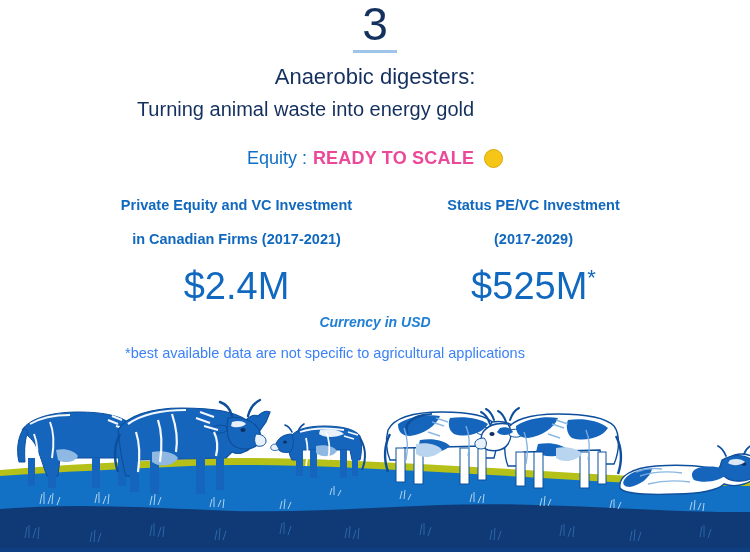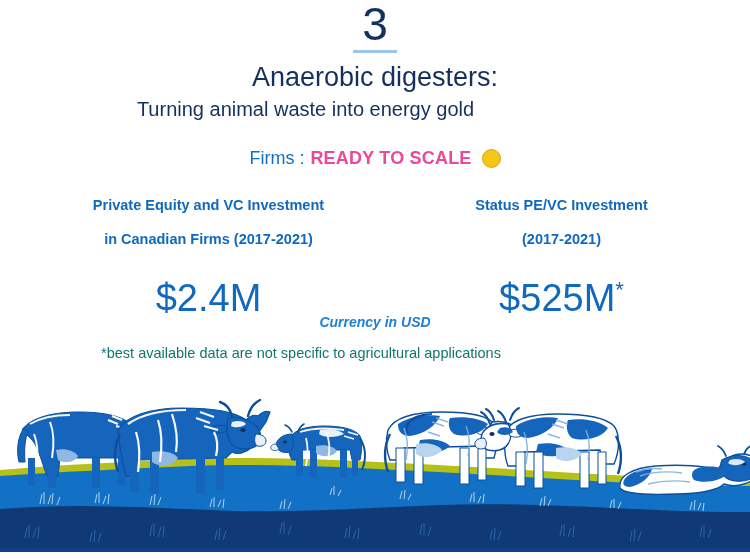--- a/index.html
+++ b/index.html
@@ -39,21 +39,21 @@
     width: 44px;
     height: 3px;
     background: #9ec4e8;
   }
   .title {
     position: absolute;
     top: 60px;
     left: 0;
     width: 750px;
     text-align: center;
-    font-size: 27px;
+    font-size: 22px;
     line-height: 34px;
     font-weight: 400;
     color: #14305e;
   }
   .subtitle {
     position: absolute;
     top: 96px;
     left: 0;
     width: 611px;
     text-align: center;
@@ -97,21 +97,20 @@
 
   
   .stats {
     position: absolute;
     top: 196px;
     left: 0;
     width: 750px;
     display: flex;
     justify-content: center;
     align-items: center;
-    gap: 28px;
   }
   .stat-col {
     display: flex;
     flex-direction: column;
     align-items: center;
     padding: 0 22px;
   }
   .stat-col.left  { width: 270px; }
   .stat-col.right { width: 230px; }
   .stat-head {
@@ -120,21 +119,21 @@
     font-weight: bold;
     color: #1068bf;
     text-align: center;
   }
   .stat-head .sub {
     display: block;
     font-weight: bold;
     margin-top: 15px;
   }
   .stat-value {
-    margin-top: 27px;
+    margin-top: 15px;
     font-size: 38px;
     line-height: 44px;
     font-weight: 400;
     color: #1068bf;
     text-align: center;
     position: relative;
     white-space: nowrap;
   }
   .stat-value .star {
     font-size: 22px;
@@ -162,21 +161,22 @@
     color: #1f7fd4;
   }
   .footnote {
     position: absolute;
     top: 343px;
     left: 0;
     width: 602px;
     text-align: center;
     font-size: 14.5px;
     line-height: 20px;
-    color: #0f766e;
+    color: #3b82f6;
+    padding-left: 24px;
   }
 
   
   .illustration {
     position: absolute;
     left: 0;
     top: 388px;
     width: 750px;
     height: 172px;
   }
@@ -186,42 +186,42 @@
 <body>
 
 <div id="page">
 
   <div class="rank-number">3</div>
   <div class="rank-rule"></div>
   <div class="title">Anaerobic digesters:</div>
   <div class="subtitle">Turning animal waste into energy gold</div>
 
   <div class="status-row">
-    <span class="status-label">Firms :</span>
+    <span class="status-label">Equity :</span>
     <span class="status-value">READY TO SCALE</span>
     <span class="status-dot"></span>
   </div>
 
   <div class="stats">
     <div class="stat-col left">
       <div class="stat-head">
         <span>Private Equity and VC Investment</span>
         <span class="sub">in Canadian Firms (2017-2021)</span>
       </div>
       <div class="stat-value">
         <span>$2.4M</span>
       </div>
     </div>
 
     <div class="stat-divider"></div>
 
     <div class="stat-col right">
       <div class="stat-head">
         <span>Status PE/VC Investment</span>
-        <span class="sub">(2017-2021)</span>
+        <span class="sub">(2017-2029)</span>
       </div>
       <div class="stat-value">
         <span>$525M</span><span class="star">*</span>
       </div>
     </div>
   </div>
 
   <div class="currency-note">Currency in USD</div>
   <div class="footnote">*best available data are not specific to agricultural applications</div>
 

